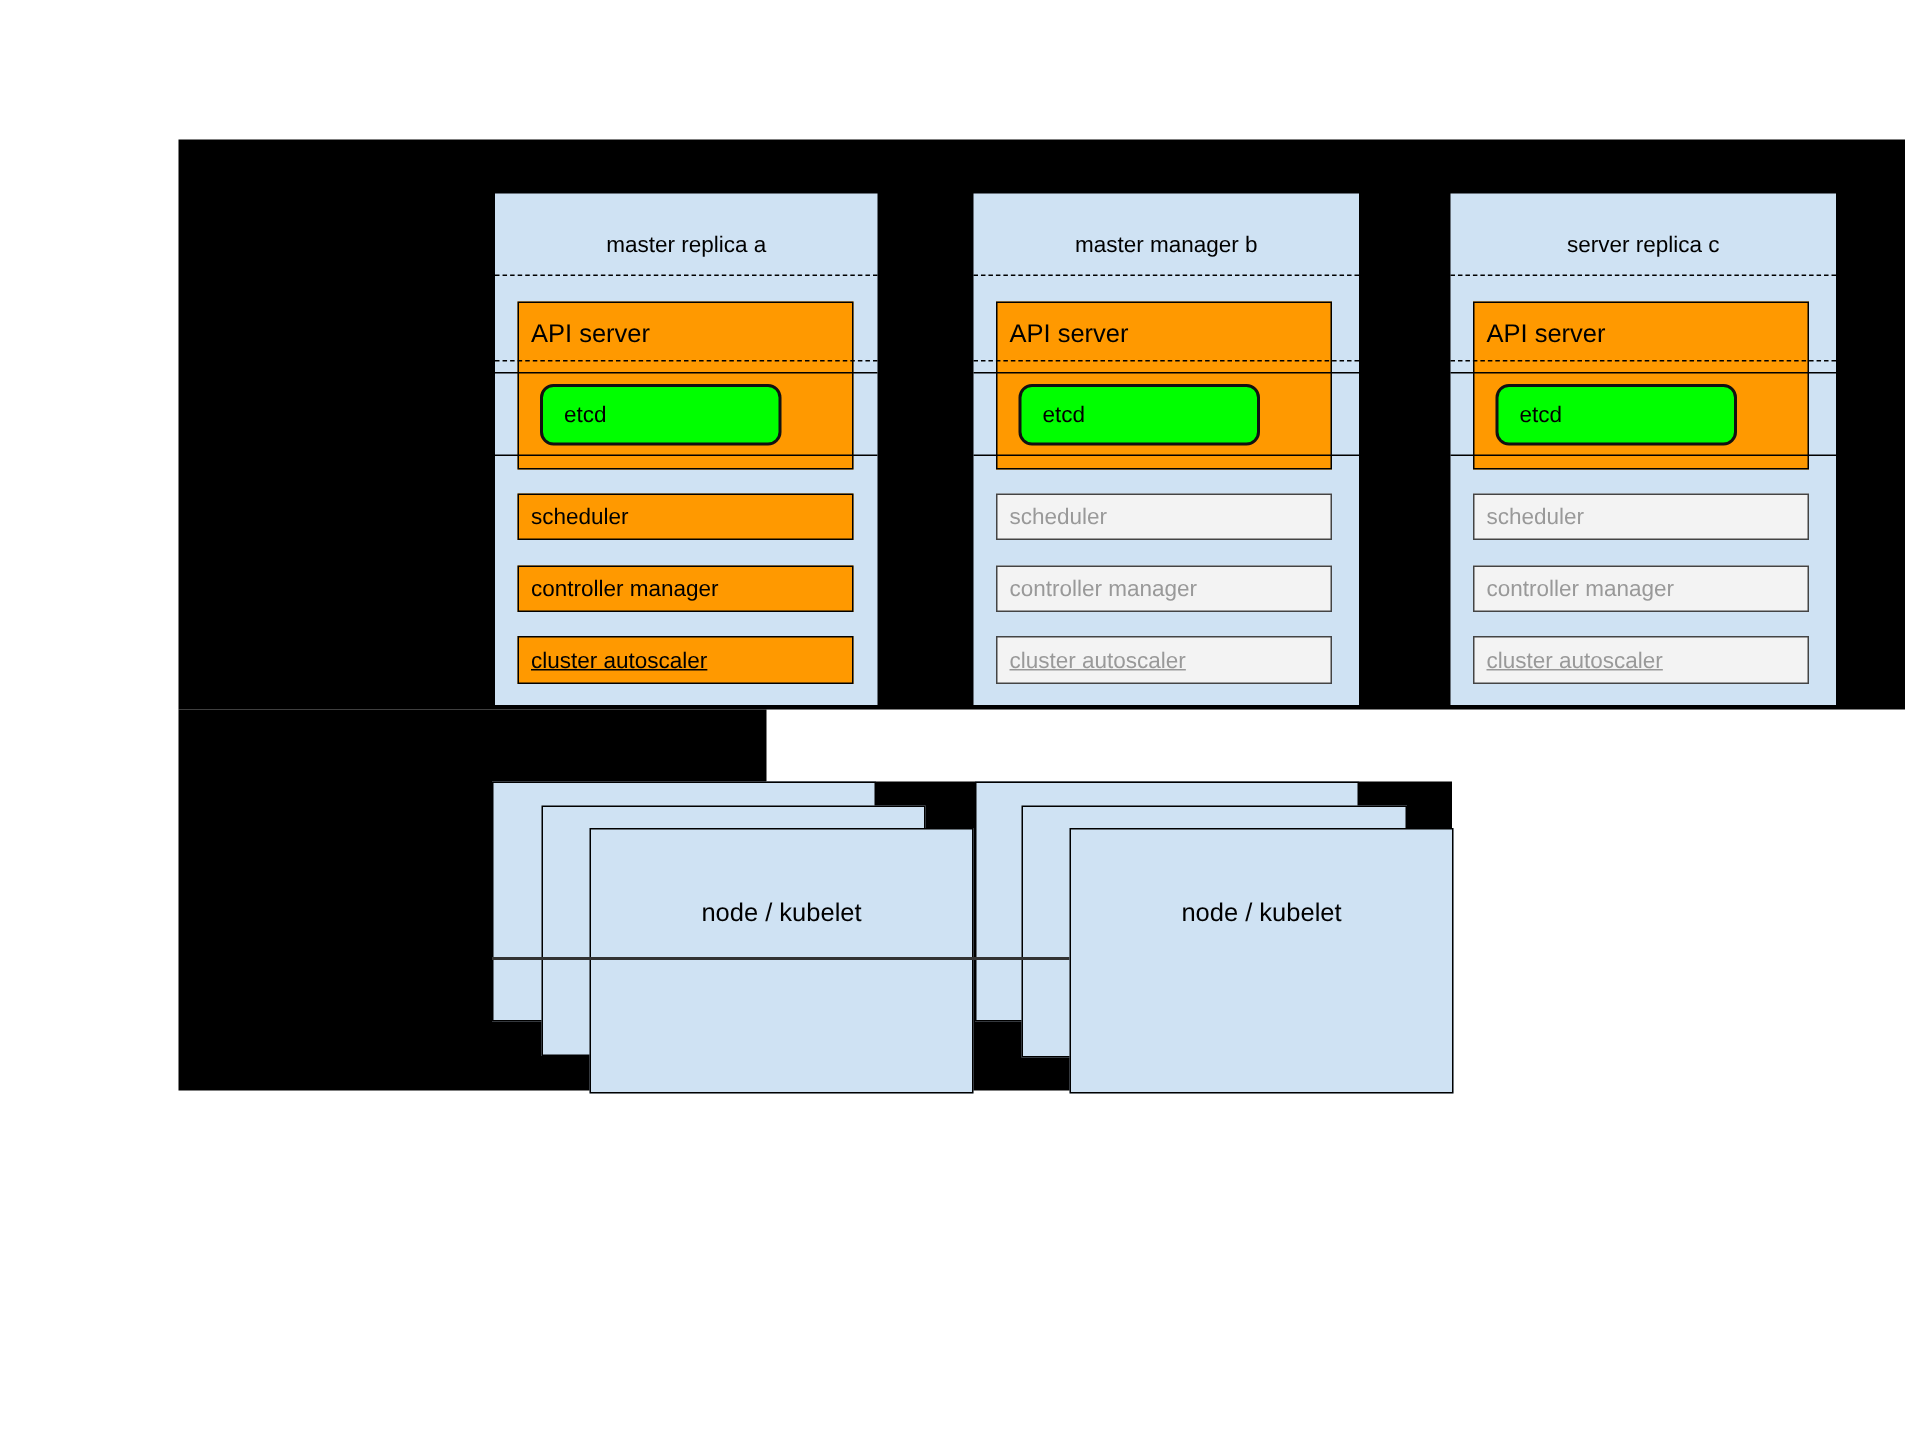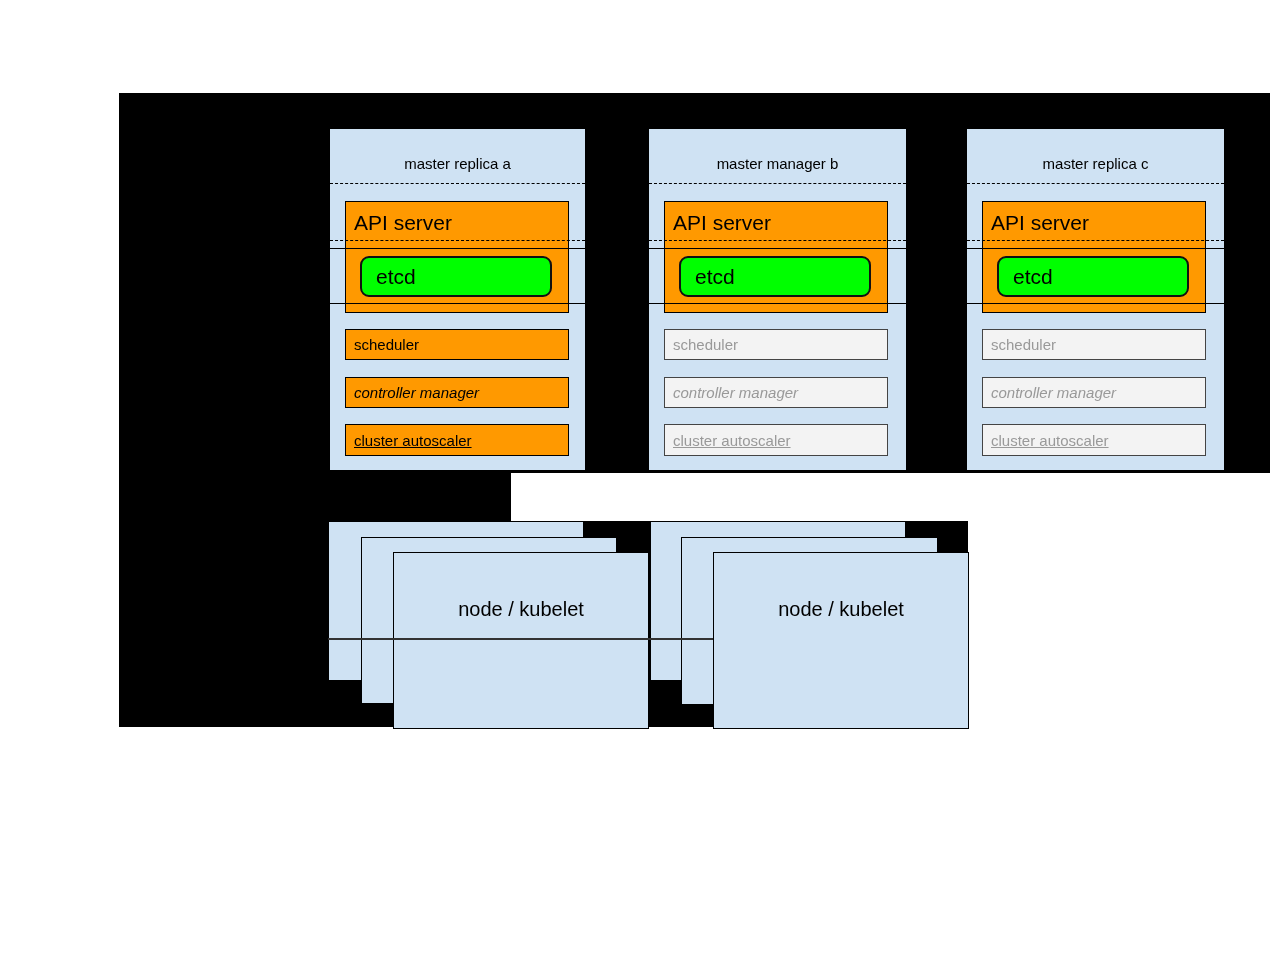--- a/index.html
+++ b/index.html
@@ -7,31 +7,31 @@
         font-family:"Liberation Sans","DejaVu Sans",sans-serif;color:#000;}
   .abs{position:absolute;box-sizing:border-box;}
   .black-panel{background:#000;}
   
   .replica{background:#cfe2f3;width:255px;height:341px;top:129px;}
   .replica-title{left:0;right:0;top:0;height:54px;display:flex;align-items:center;justify-content:center;
                  padding-top:14px;font-size:15px;}
   .dashed-line{left:0;right:0;height:0;border-top:1px dashed #000;}
   .solid-line{left:0;right:0;height:0;border-top:1px solid #000;z-index:5;}
   .api-box{left:15px;width:224px;top:72px;height:112px;background:#ff9900;border:1px solid #000;z-index:2;}
-  .api-label{left:24px;top:82px;height:24px;display:flex;align-items:center;font-size:21px;z-index:3;}
-  .etcd{left:30px;top:127px;width:192px;height:41px;background:#00ff00;border:2px solid #111;
-        border-radius:9px;display:flex;align-items:center;padding-left:14px;font-size:21px;z-index:4;}
+  .api-label{left:24px;top:82px;height:24px;display:flex;align-items:center;font-size:17px;z-index:3;}
+  .etcd{left:30px;top:127px;width:161px;height:41px;background:#00ff00;border:2px solid #111;
+        border-radius:9px;display:flex;align-items:center;padding-left:14px;font-size:15px;z-index:4;}
   .comp{left:15px;width:224px;height:31px;border:1px solid #000;background:#ff9900;
         display:flex;align-items:center;padding-left:8px;font-size:15px;}
-  .comp.c1{top:200px;} .comp.c2{top:248px;font-style:italic;} .comp.c3{top:295px;height:32px;text-decoration:underline;}
+  .comp.c1{top:200px;} .comp.c2{top:248px;} .comp.c3{top:295px;height:32px;text-decoration:underline;}
   .comp.inactive{background:#f3f3f3;border:1px solid #444;color:#999;}
   
   .nodebox{background:#cfe2f3;border:1px solid #000;}
   .node-label{left:0;right:0;top:40px;height:32px;display:flex;align-items:center;justify-content:center;
-              font-size:20px;text-align:right;}
+              font-size:17px;text-align:right;}
   .divider{background:#333;height:2px;z-index:6;}
   .above{z-index:7;}
 </style>
 </head>
 <body>
 
 <div id="page">
 
   <div class="abs black-panel" style="left:119px;top:93px;width:1151px;height:380px;"></div>
   <div class="abs black-panel" style="left:119px;top:473px;width:392px;height:254px;"></div>
@@ -59,21 +59,21 @@
     <div class="abs dashed-line" style="top:111px;z-index:5;"></div>
     <div class="abs solid-line" style="top:119px;"></div>
     <div class="abs etcd">etcd</div>
     <div class="abs solid-line" style="top:174px;"></div>
     <div class="abs comp c1 inactive">scheduler</div>
     <div class="abs comp c2 inactive">controller manager</div>
     <div class="abs comp c3 inactive">cluster autoscaler</div>
   </div>
 
   <div class="abs replica" style="left:967px;width:257px;">
-    <div class="abs replica-title">master replica c</div>
+    <div class="abs replica-title">server replica c</div>
     <div class="abs dashed-line" style="top:54px;"></div>
     <div class="abs api-box"></div>
     <div class="abs api-label">API server</div>
     <div class="abs dashed-line" style="top:111px;z-index:5;"></div>
     <div class="abs solid-line" style="top:119px;"></div>
     <div class="abs etcd">etcd</div>
     <div class="abs solid-line" style="top:174px;"></div>
     <div class="abs comp c1 inactive">scheduler</div>
     <div class="abs comp c2 inactive">controller manager</div>
     <div class="abs comp c3 inactive">cluster autoscaler</div>

